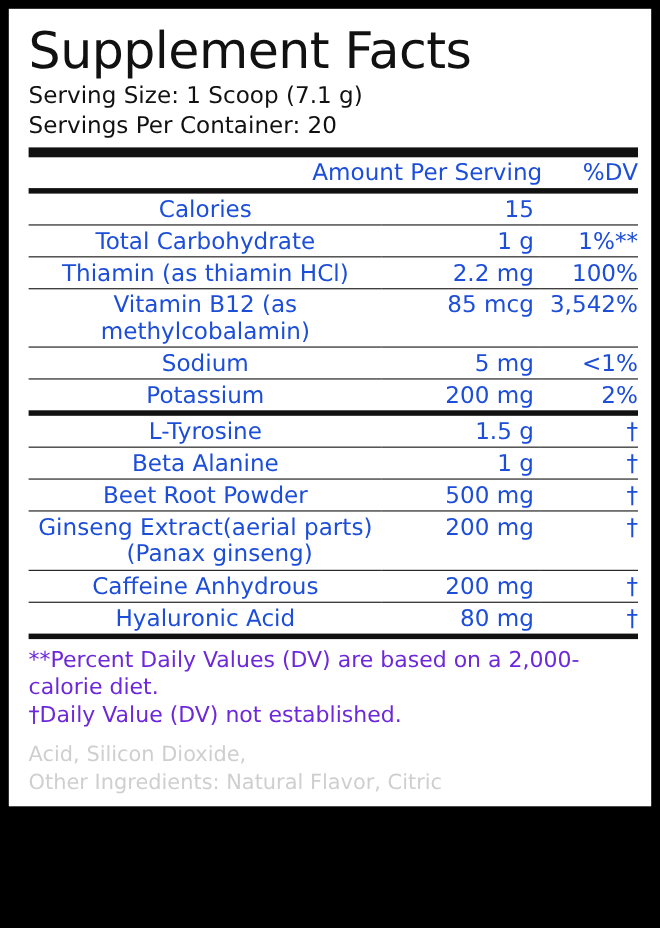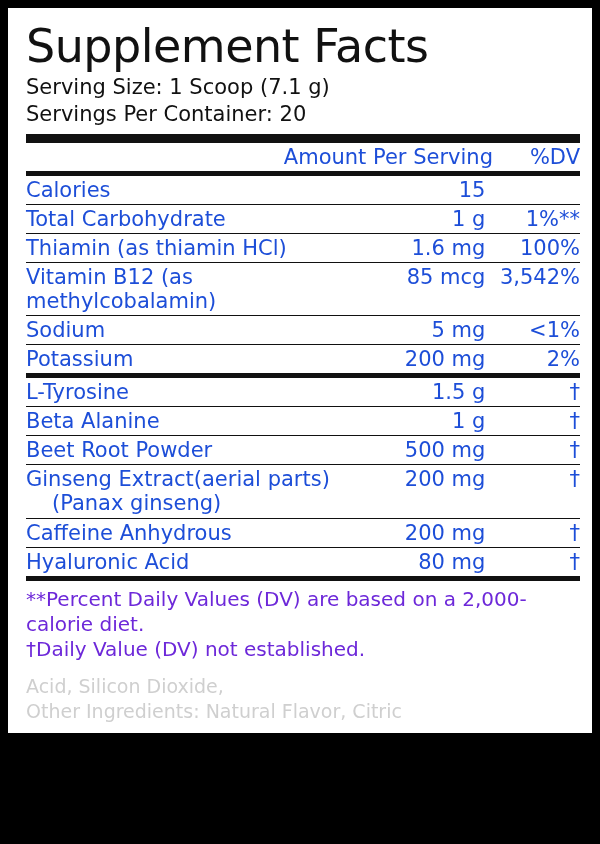--- a/index.html
+++ b/index.html
@@ -52,21 +52,21 @@
     width: 100%;
     border-collapse: collapse;
     font-size: 21px;
     color: #1d4ed8;
   }
   table.facts td, table.facts th {
     padding: 2px 0 2px 0;
     vertical-align: top;
     font-weight: 400;
   }
-  .col-name { text-align: left; width: 58%; }
+  .col-name { text-align: center; width: 58%; }
   .col-amt  { text-align: right; width: 26%; white-space: nowrap; padding-right: 6px !important;}
   .col-dv   { text-align: right; width: 16%; white-space: nowrap; }
   .head-row th {
     font-size: 21px;
     padding-bottom: 3px;
     padding-top: 3px;
   }
   .head-amt { text-align: right; padding-right: 6px !important; }
   .head-dv { }
   tr.sep td {
@@ -123,21 +123,21 @@
         <td class="col-amt">15</td>
         <td class="col-dv"></td>
       </tr>
       <tr class="sep">
         <td class="col-name">Total Carbohydrate</td>
         <td class="col-amt">1 g</td>
         <td class="col-dv">1%**</td>
       </tr>
       <tr class="sep">
         <td class="col-name">Thiamin (as thiamin HCl)</td>
-        <td class="col-amt">1.6 mg</td>
+        <td class="col-amt">2.2 mg</td>
         <td class="col-dv">100%</td>
       </tr>
       <tr class="sep">
         <td class="col-name">Vitamin B12 (as methylcobalamin)</td>
         <td class="col-amt">85 mcg</td>
         <td class="col-dv">3,542%</td>
       </tr>
       <tr class="sep">
         <td class="col-name">Sodium</td>
         <td class="col-amt">5 mg</td>

